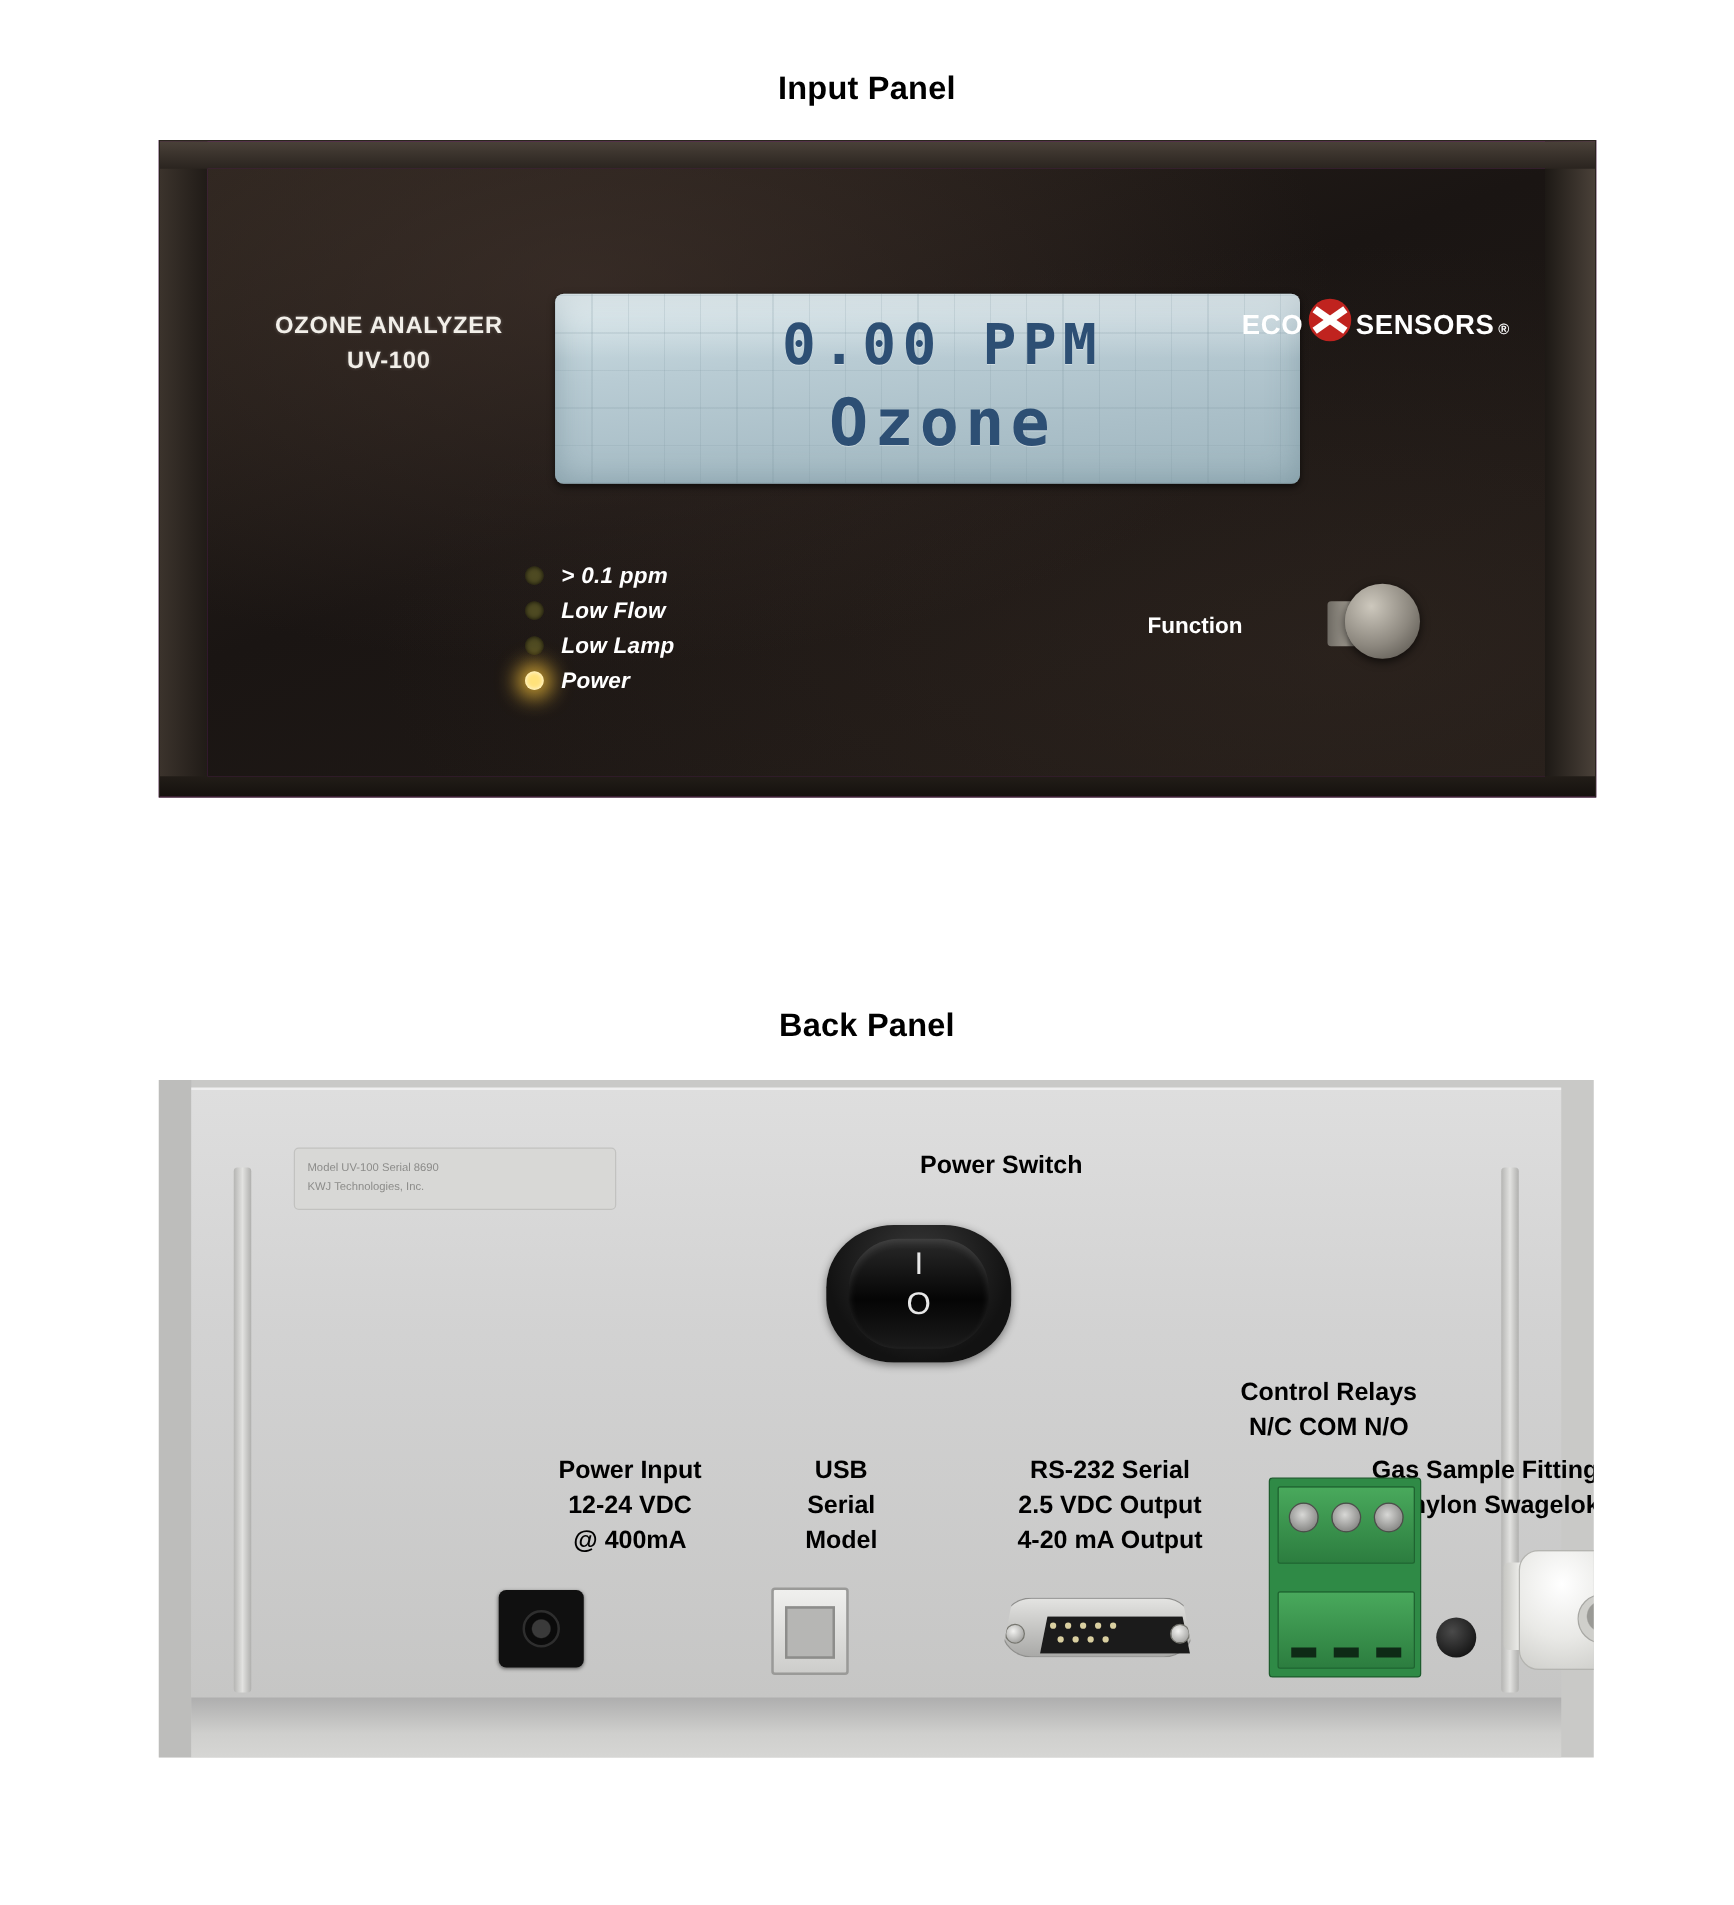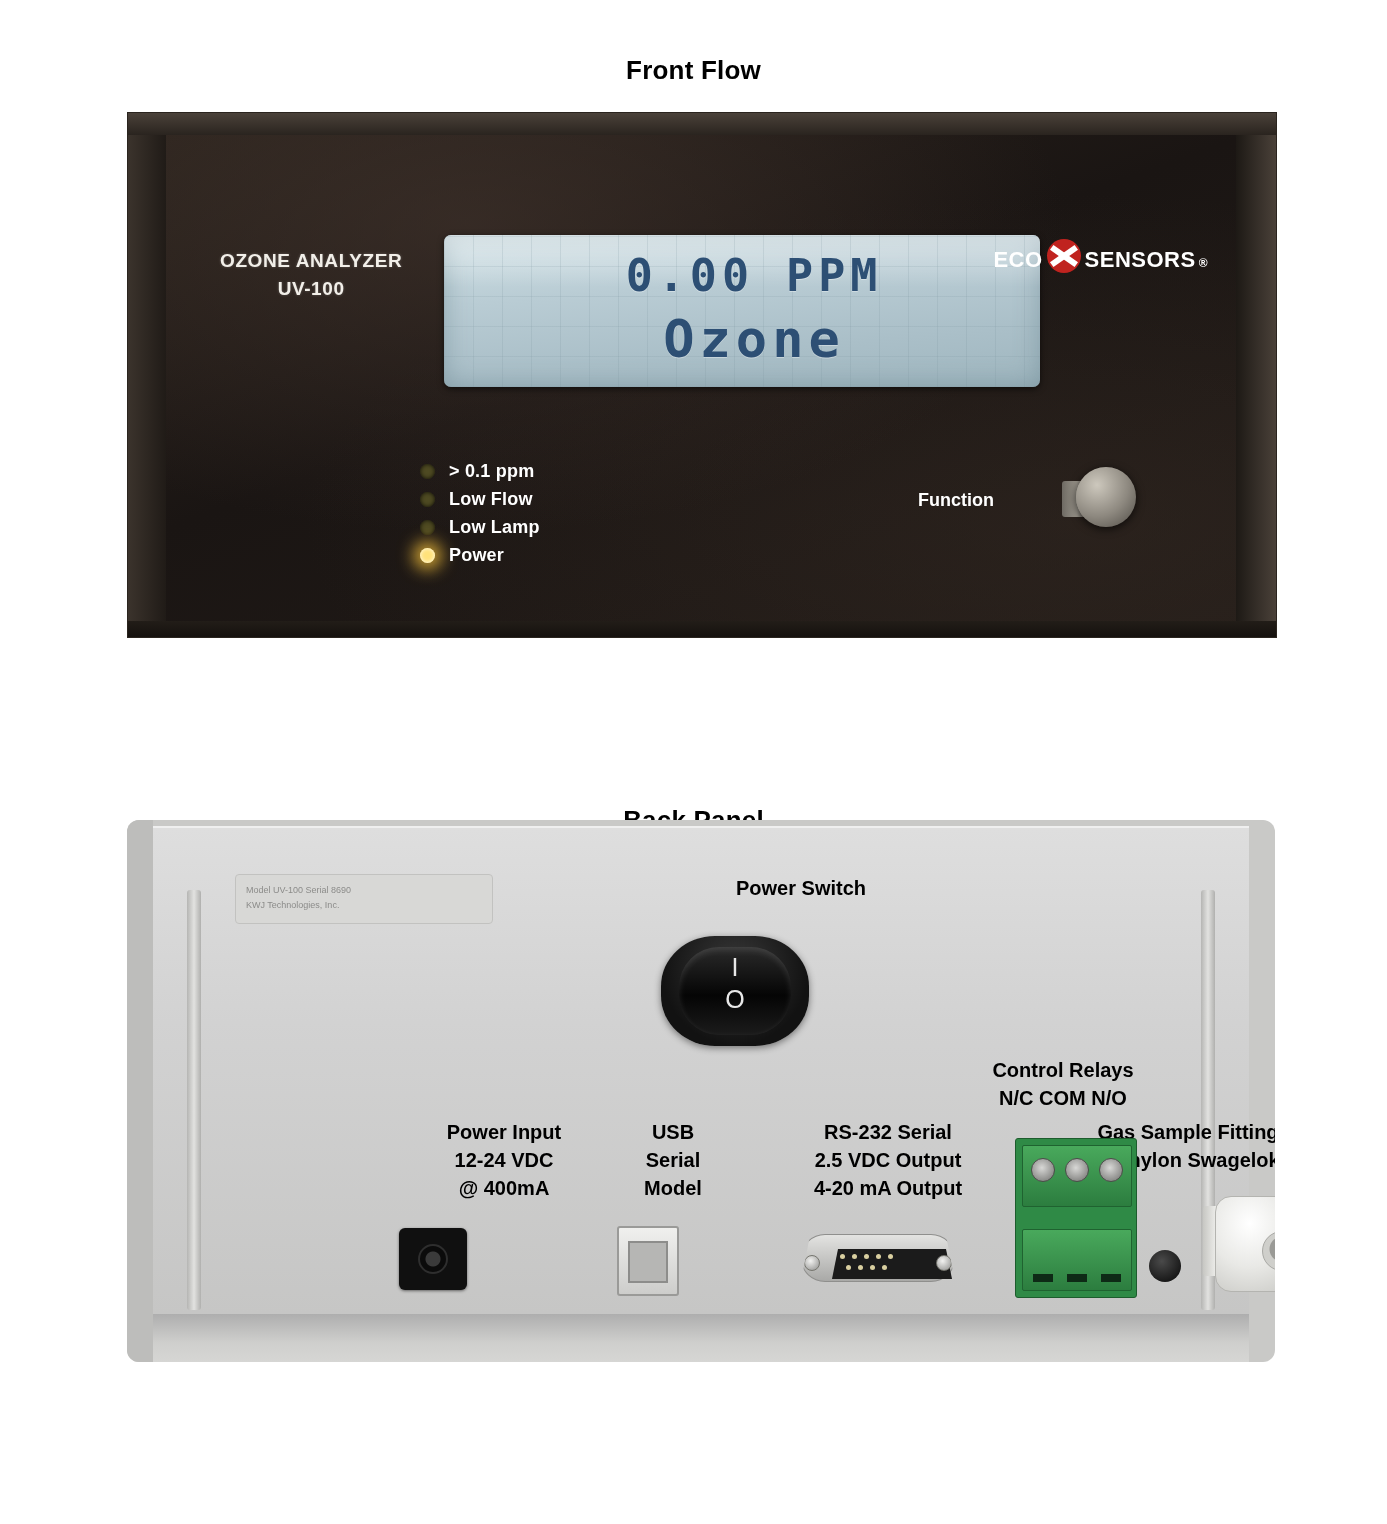--- a/index.html
+++ b/index.html
@@ -136,21 +136,22 @@
     background: #ffffff;
     transform-origin: center;
   }
   .eco-mark:before { transform: translate(-50%,-50%) rotate(35deg); }
   .eco-mark:after  { transform: translate(-50%,-50%) rotate(-35deg); }
   .eco-reg { font-size: 12px; margin-left: 3px; align-self: flex-end; padding-bottom: 3px; }
 
   .led-stack {
     position: absolute;
     left: 254px;
-    top: 322px;
+    top: 311px;
+    font-style: italic;
   }
   .led-row {
     display: flex;
     align-items: center;
     height: 28px;
   }
   .led {
     width: 15px; height: 15px;
     border-radius: 50%;
     background: #4e4a22;
@@ -197,26 +198,25 @@
     background: radial-gradient(circle at 35% 30%, #cdc8bd 0%, #8d887f 55%, #4e4a44 100%);
     box-shadow: 0 2px 8px rgba(0,0,0,0.7);
   }
 
   
   #back-title { position: absolute; left: 0; top: 805px; width: 100%; }
 
   .back-photo {
     position: absolute;
     left: 127px;
-    top: 820px;
+    top: 864px;
     width: 1148px;
     height: 542px;
     background: #c9c9c7;
     overflow: hidden;
-    border-radius: 12px;
   }
   .back-photo .bg-dark-l { position:absolute; left:0; top:0; width:26px; height:100%; background:#bdbdbb;}
   .back-face {
     position: absolute;
     left: 26px; top: 6px; right: 26px; bottom: 48px;
     background: linear-gradient(180deg,#dedede 0%, #d2d2d2 40%, #c6c6c5 100%);
     border-top: 2px solid #efefef;
   }
   .back-photo .base-shadow {
     position: absolute; left: 26px; right: 26px; bottom: 0; height: 48px;
@@ -425,21 +425,21 @@
     position: absolute;
     left: 4px; top: 18px;
     width: 26px; height: 70px;
     background: linear-gradient(90deg,#c7c7c3,#ededea,#b8b8b4);
     border-radius: 4px;
   }
 </style>
 </head>
 <body>
 
-<div class="section-title" id="front-title">Front Flow</div>
+<div class="section-title" id="front-title">Input Panel</div>
 
 <div class="front-photo">
   <div class="bezel-left"></div>
   <div class="bezel-right"></div>
   <div class="bezel-top"></div>
   <div class="bezel-bottom"></div>
 
   <div class="front-face">
 
     <div class="brand-text">

